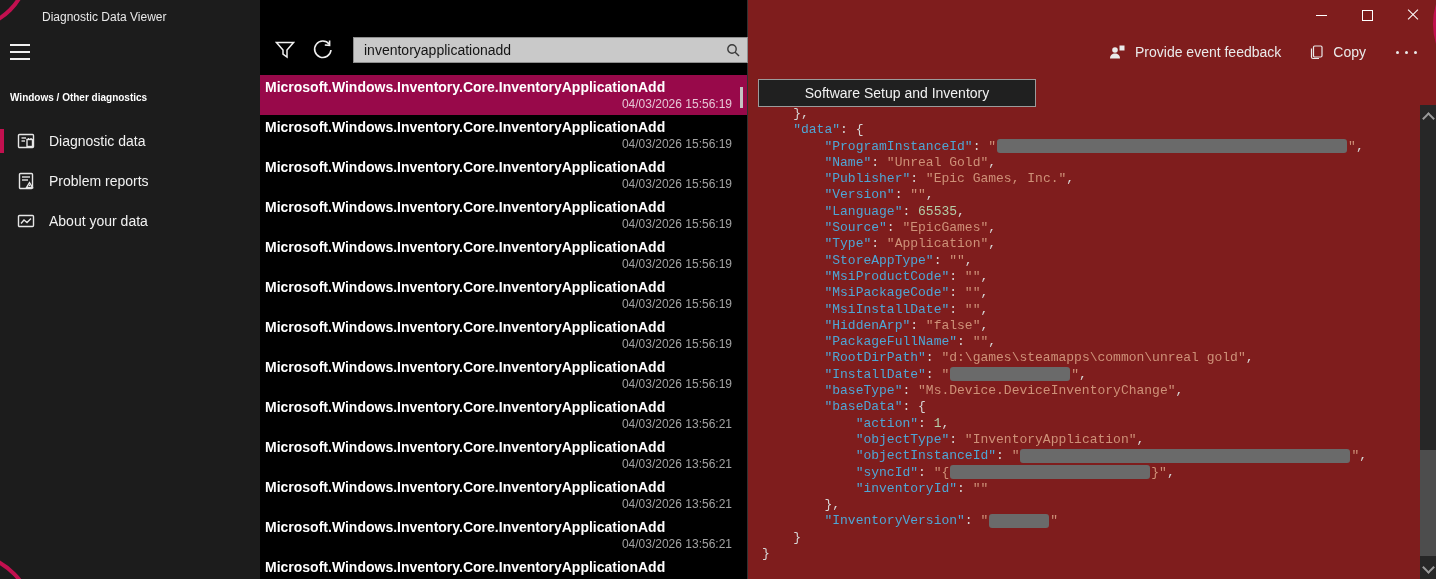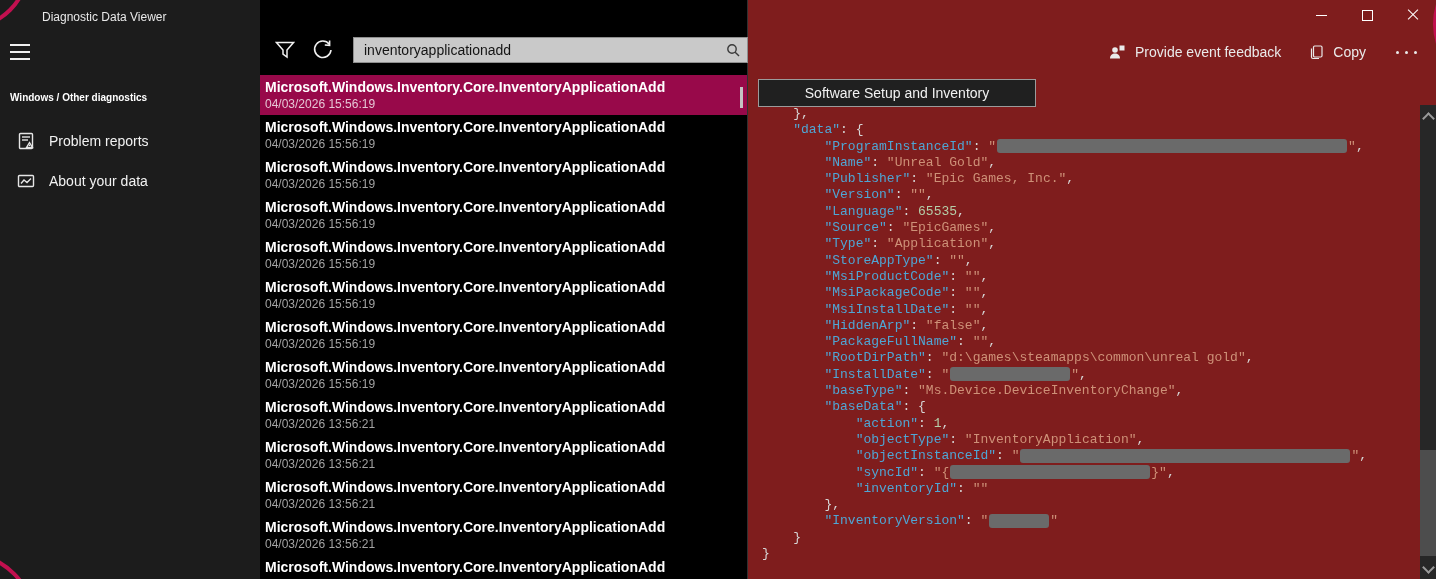--- a/index.html
+++ b/index.html
@@ -49,21 +49,21 @@
   .btn-refresh{left:49px;top:37px;}
   .search-wrap{position:absolute;left:85px;top:37px;width:395px;height:26px;margin-left:8px;}
   .search-input{width:100%;height:100%;box-sizing:border-box;background:var(--search-bg);
     border:1px solid #8f8f8f;color:#141414;font-size:14px;padding:0 30px 0 10px;
     font-family:"Liberation Sans",sans-serif;outline:none;}
   .search-glyph{position:absolute;right:7px;top:5px;width:16px;height:16px;}
   .event-list{position:absolute;left:0;top:75px;right:0;bottom:0;overflow:hidden;}
   .event-row{height:40px;box-sizing:border-box;padding:3px 15px 0 5px;cursor:pointer;}
   .event-row.selected{background:var(--accent);}
   .event-title{font-size:14px;font-weight:bold;color:#fff;line-height:18px;white-space:nowrap;}
-  .event-time{font-size:12px;color:#a3a3a3;line-height:16px;}
+  .event-time{font-size:12px;color:#a3a3a3;line-height:16px;text-align:right;}
   .event-row.selected .event-time{color:#e6c6d5;}
   .list-scroll-thumb{position:absolute;right:4px;top:87px;width:3px;height:21px;background:#c4c4c4;}
 
   
   .detail-panel{position:absolute;left:748px;top:0;right:0;height:100%;background:#7f1d1d;}
   .cmdbar{position:absolute;top:38px;right:16px;height:28px;display:flex;align-items:center;}
   .cmd-btn{display:flex;align-items:center;cursor:pointer;color:#eaeaea;font-size:14px;}
   .cmd-btn svg{margin-right:9px;}
   .cmd-gap{width:27px;}
   .dots{display:flex;align-items:center;margin-left:27px;cursor:pointer;height:28px;}
@@ -92,20 +92,32 @@
   <div class="sidebar">
     <div class="app-title">Diagnostic Data Viewer</div>
     <div class="hamburger">
         <span></span>
         <span></span>
         <span></span>
       </div>
     <div class="section-title">Windows / Other diagnostics</div>
 
     <div class="nav">
+      <div class="nav-item selected">
+        <div class="indicator"></div>
+        <svg class="icon nav-icon" viewBox="0 0 20 20">
+          <rect x="2.5" y="3.5" width="15" height="13" rx="1"></rect>
+          <line x1="5.5" y1="7" x2="10" y2="7"></line>
+            <line x1="5.5" y1="10" x2="9" y2="10"></line>
+          <rect x="11" y="8.5" width="5.5" height="7"></rect>
+            <line x1="12.5" y1="8.5" x2="12.5" y2="7"></line>
+            <line x1="15" y1="8.5" x2="15" y2="7"></line>
+        </svg>
+        <span class="nav-label">Diagnostic data</span>
+      </div>
       <div class="nav-item">
 
         <svg class="icon nav-icon" viewBox="0 0 20 20">
           <rect x="3.5" y="2.5" width="13" height="15" rx="1"></rect>
           <line x1="6" y1="6" x2="14" y2="6"></line>
             <line x1="6" y1="9" x2="12" y2="9"></line>
           <path d="M10.5 16.5 L13.5 11.5 L16.5 16.5 Z" fill="#1c1c1c"></path>
           <line x1="13.5" y1="13.5" x2="13.5" y2="15"></line>
         </svg>
         <span class="nav-label">Problem reports</span>

